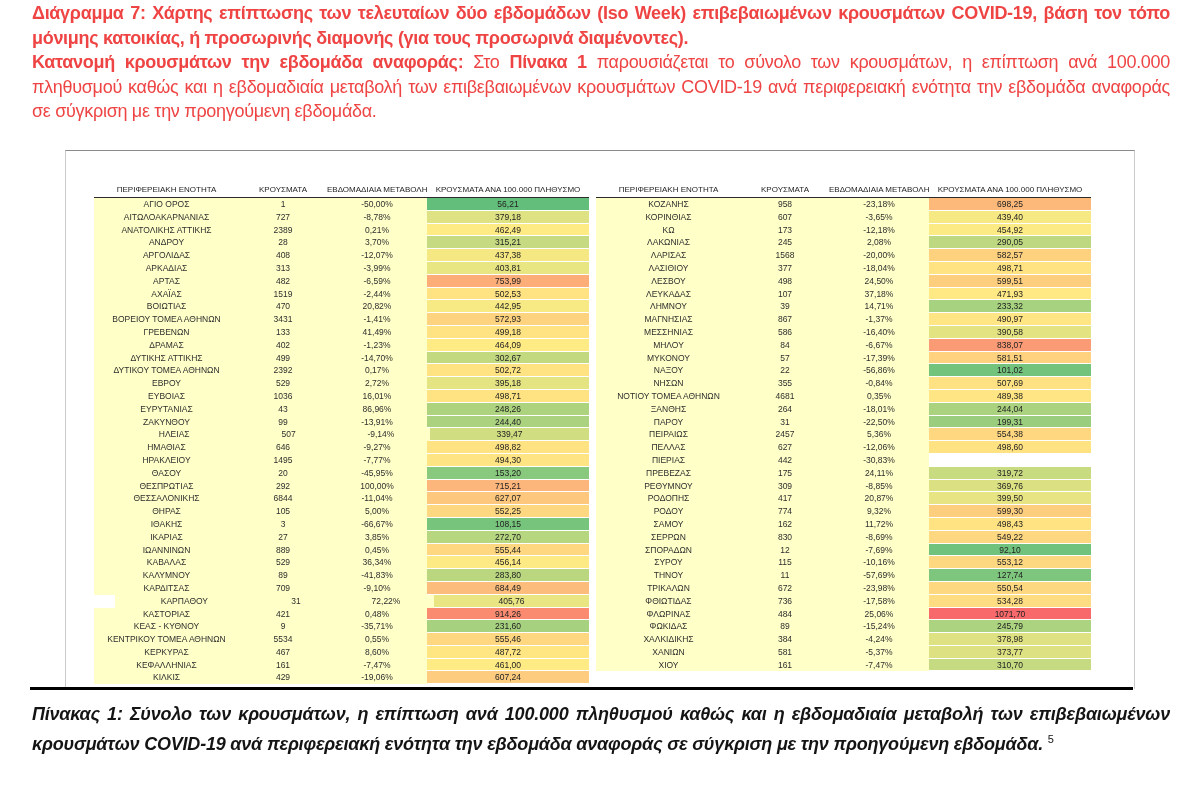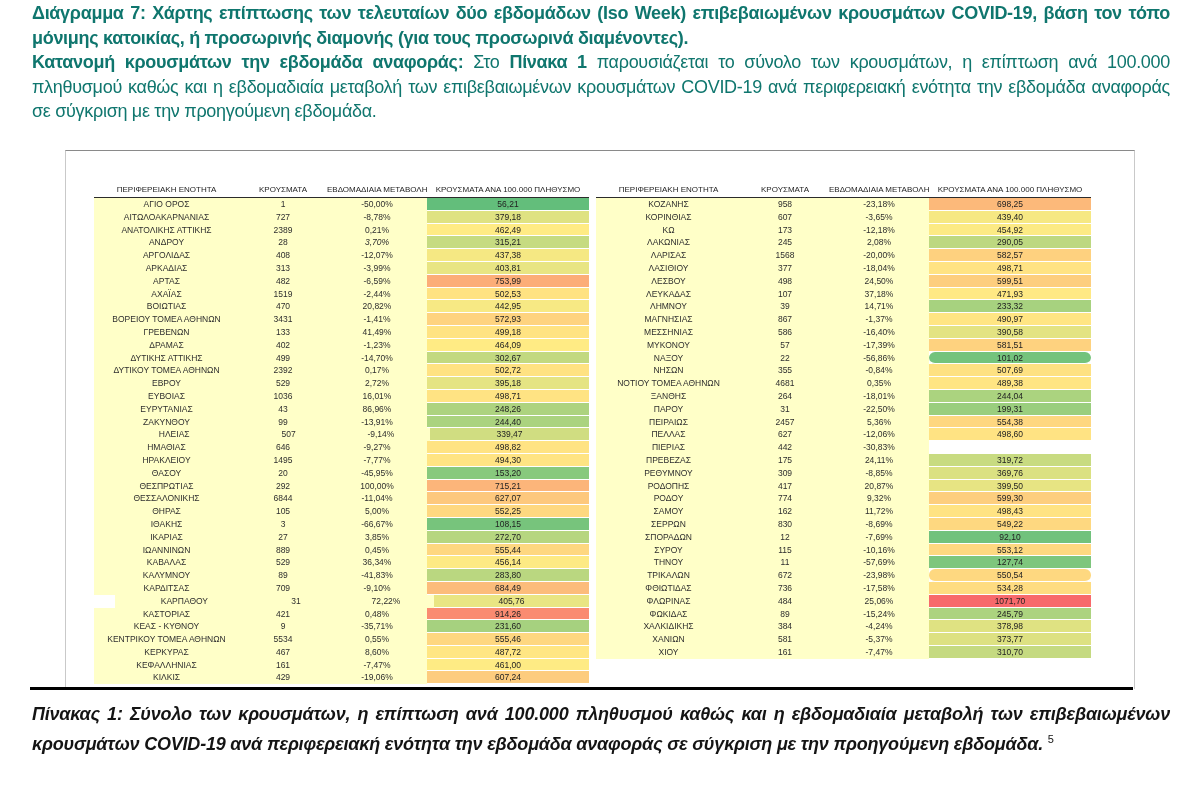--- a/index.html
+++ b/index.html
@@ -2,21 +2,21 @@
 <html><head>
 <meta charset="utf-8">
 <style>
   html,body{margin:0;padding:0;}
   body{
     width:1200px;height:805px;position:relative;background:#ffffff;
     font-family:"Liberation Sans", sans-serif;color:#151515;overflow:hidden;
   }
   .header-block{
     position:absolute;left:32px;top:1px;width:1138px;
-    font-size:18px;line-height:24.6px;text-align:justify;letter-spacing:-0.3px;color:#0f766e;
+    font-size:18px;line-height:24.6px;text-align:justify;letter-spacing:-0.3px;color:#ef4444;
   }
   .header-block p{margin:0;}
   .b{font-weight:bold;}
   .table-frame{
     position:absolute;left:65px;top:150px;width:1068px;height:538px;background:#fff;
     border-top:1px solid #8a8a8a;border-left:1px solid #c9c9c9;border-right:1px solid #c9c9c9;
   }
   .half{position:absolute;top:32px;width:495px;}
   .half.left{left:28px;}
   .half.right{left:530px;}
@@ -74,21 +74,21 @@
         </div>
         <div class="trow">
           <div class="cell name" style="background: rgb(255, 255, 200);">ΑΝΑΤΟΛΙΚΗΣ ΑΤΤΙΚΗΣ</div>
           <div class="cell cases" style="background: rgb(255, 255, 200);">2389</div>
           <div class="cell change" style="background: rgb(255, 255, 200);">0,21%</div>
           <div class="cell incidence" style="background: rgb(255, 235, 132);">462,49</div>
         </div>
         <div class="trow">
           <div class="cell name" style="background: rgb(255, 255, 200);">ΑΝΔΡΟΥ</div>
           <div class="cell cases" style="background: rgb(255, 255, 200);">28</div>
-          <div class="cell change" style="background: rgb(255, 255, 200); font-style: italic;">3,70%</div>
+          <div class="cell change" style="background: rgb(255, 255, 200);">3,70%</div>
           <div class="cell incidence" style="background: rgb(198, 219, 129);">315,21</div>
         </div>
         <div class="trow">
           <div class="cell name" style="background: rgb(255, 255, 200);">ΑΡΓΟΛΙΔΑΣ</div>
           <div class="cell cases" style="background: rgb(255, 255, 200);">408</div>
           <div class="cell change" style="background: rgb(255, 255, 200);">-12,07%</div>
           <div class="cell incidence" style="background: rgb(245, 232, 131);">437,38</div>
         </div>
         <div class="trow">
           <div class="cell name" style="background: rgb(255, 255, 200);">ΑΡΚΑΔΙΑΣ</div>
@@ -358,30 +358,36 @@
           <div class="cell change" style="background: rgb(255, 255, 200);">-1,37%</div>
           <div class="cell incidence" style="background: rgb(255, 229, 131);">490,97</div>
         </div>
         <div class="trow">
           <div class="cell name" style="background: rgb(255, 255, 200);">ΜΕΣΣΗΝΙΑΣ</div>
           <div class="cell cases" style="background: rgb(255, 255, 200);">586</div>
           <div class="cell change" style="background: rgb(255, 255, 200);">-16,40%</div>
           <div class="cell incidence" style="background: rgb(227, 227, 130);">390,58</div>
         </div>
         <div class="trow">
+          <div class="cell name" style="background: rgb(255, 255, 200);">ΜΗΛΟΥ</div>
+          <div class="cell cases" style="background: rgb(255, 255, 200);">84</div>
+          <div class="cell change" style="background: rgb(255, 255, 200);">-6,67%</div>
+          <div class="cell incidence" style="background: rgb(251, 155, 117);">838,07</div>
+        </div>
+        <div class="trow">
           <div class="cell name" style="background: rgb(255, 255, 200);">ΜΥΚΟΝΟΥ</div>
           <div class="cell cases" style="background: rgb(255, 255, 200);">57</div>
           <div class="cell change" style="background: rgb(255, 255, 200);">-17,39%</div>
           <div class="cell incidence" style="background: rgb(254, 210, 127);">581,51</div>
         </div>
         <div class="trow">
           <div class="cell name" style="background: rgb(255, 255, 200);">ΝΑΞΟΥ</div>
           <div class="cell cases" style="background: rgb(255, 255, 200);">22</div>
           <div class="cell change" style="background: rgb(255, 255, 200);">-56,86%</div>
-          <div class="cell incidence" style="background: rgb(116, 195, 124); border-radius: 6px;">101,02</div>
+          <div class="cell incidence" style="background: rgb(116, 195, 124);">101,02</div>
         </div>
         <div class="trow">
           <div class="cell name" style="background: rgb(255, 255, 200);">ΝΗΣΩΝ</div>
           <div class="cell cases" style="background: rgb(255, 255, 200);">355</div>
           <div class="cell change" style="background: rgb(255, 255, 200);">-0,84%</div>
           <div class="cell incidence" style="background: rgb(254, 225, 130);">507,69</div>
         </div>
         <div class="trow">
           <div class="cell name" style="background: rgb(255, 255, 200);">ΝΟΤΙΟΥ ΤΟΜΕΑ ΑΘΗΝΩΝ</div>
           <div class="cell cases" style="background: rgb(255, 255, 200);">4681</div>
@@ -469,21 +475,21 @@
         <div class="trow">
           <div class="cell name" style="background: rgb(255, 255, 200);">ΤΗΝΟΥ</div>
           <div class="cell cases" style="background: rgb(255, 255, 200);">11</div>
           <div class="cell change" style="background: rgb(255, 255, 200);">-57,69%</div>
           <div class="cell incidence" style="background: rgb(126, 198, 125);">127,74</div>
         </div>
         <div class="trow">
           <div class="cell name" style="background: rgb(255, 255, 200);">ΤΡΙΚΑΛΩΝ</div>
           <div class="cell cases" style="background: rgb(255, 255, 200);">672</div>
           <div class="cell change" style="background: rgb(255, 255, 200);">-23,98%</div>
-          <div class="cell incidence" style="background: rgb(254, 216, 128); border-radius: 6px;">550,54</div>
+          <div class="cell incidence" style="background: rgb(254, 216, 128);">550,54</div>
         </div>
         <div class="trow">
           <div class="cell name" style="background: rgb(255, 255, 200);">ΦΘΙΩΤΙΔΑΣ</div>
           <div class="cell cases" style="background: rgb(255, 255, 200);">736</div>
           <div class="cell change" style="background: rgb(255, 255, 200);">-17,58%</div>
           <div class="cell incidence" style="background: rgb(254, 220, 129);">534,28</div>
         </div>
         <div class="trow">
           <div class="cell name" style="background: rgb(255, 255, 200);">ΦΛΩΡΙΝΑΣ</div>
           <div class="cell cases" style="background: rgb(255, 255, 200);">484</div>

